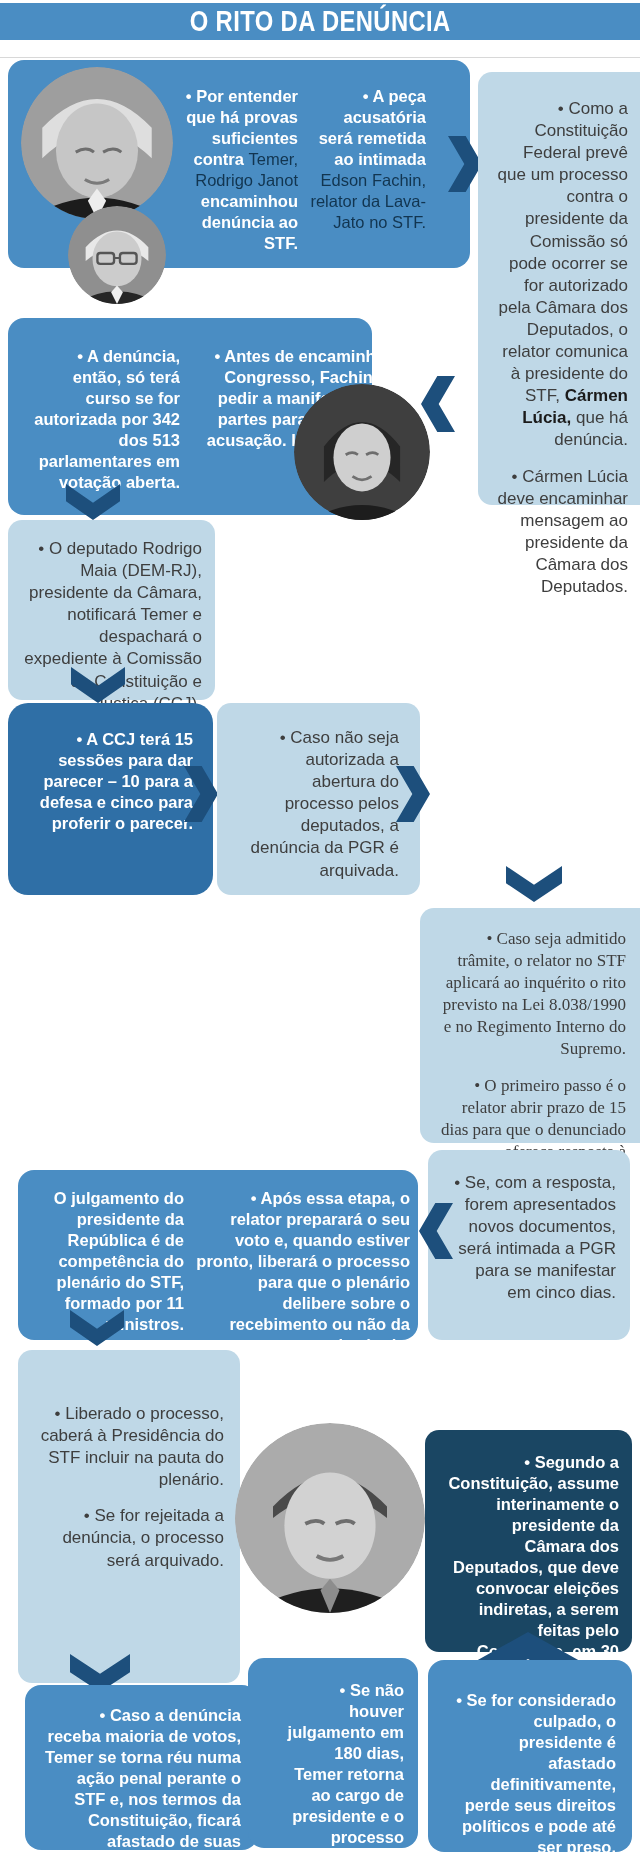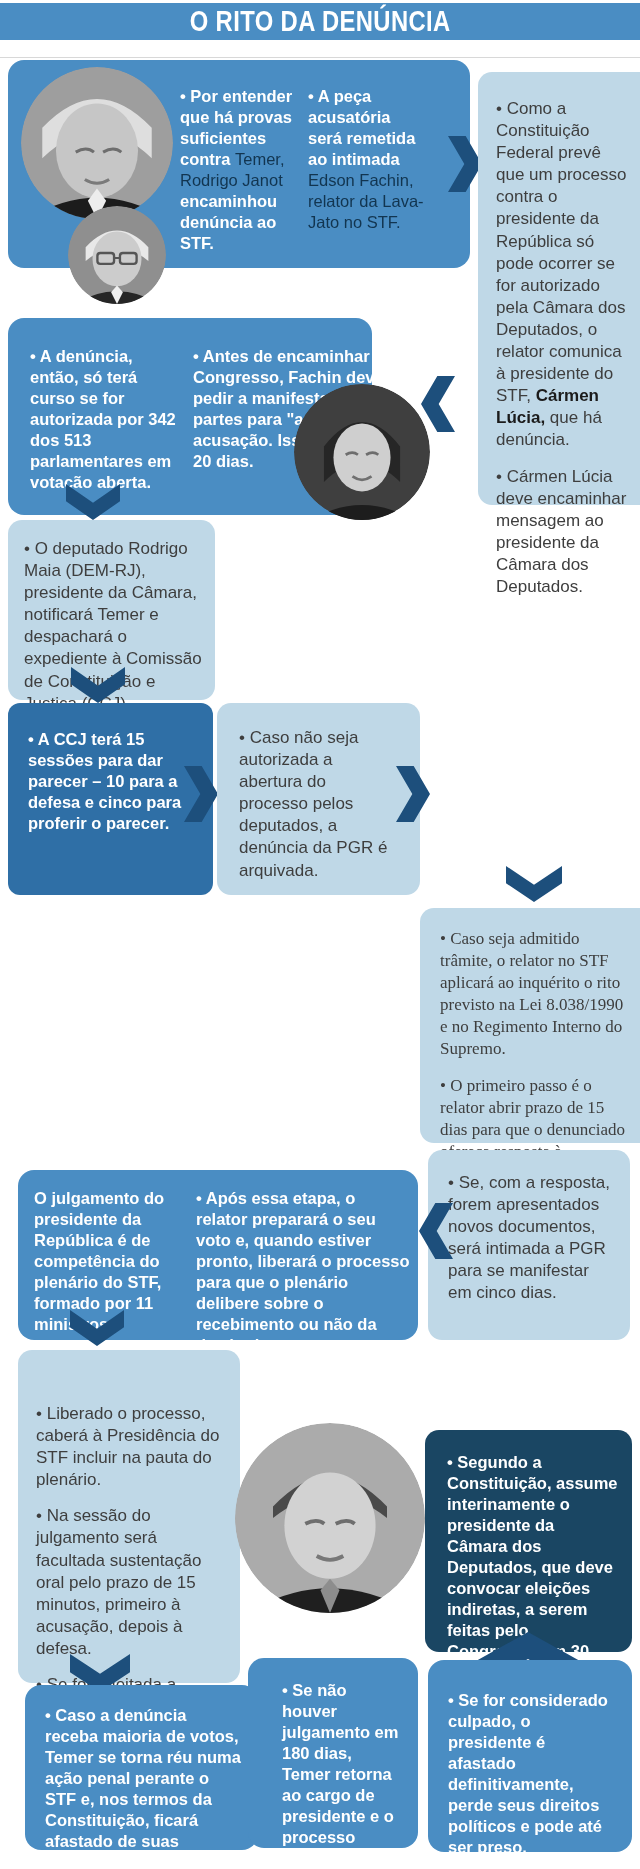--- a/index.html
+++ b/index.html
@@ -2,29 +2,29 @@
 <html lang="pt" style="--medium: #4a8dc3; --mediumDark: #2f6fa6; --light: #bfd8e7; --navy: #1a4663; --chev: #1d4f7c; --textDark: #3e3e3e; --strongNavy: #123550; --strongDark: #1b1b1b;"><head>
 <meta charset="utf-8">
 <style>
   :root{
     --medium:#4a8dc3; --mediumDark:#2f6fa6; --light:#bfd8e7; --navy:#1a4663;
     --chev:#1d4f7c; --textDark:#3e3e3e; --strongNavy:#123550; --strongDark:#1b1b1b;
     --pageBg:#ffffff; --hairline:#d8d8d8;
   }
   html,body{margin:0;padding:0;background:#fff;}
   .page{position:relative;width:640px;height:1869px;background:var(--pageBg);
-        font-family:"Liberation Sans",sans-serif;overflow:hidden;}
+        font-family:"Liberation Sans",sans-serif;overflow:hidden;text-align:right;}
   .titlebar{position:absolute;left:0;top:3px;width:640px;height:37px;background:var(--medium);
             display:flex;align-items:center;justify-content:center;}
   .title{color:#fff;font-weight:700;font-size:29px;letter-spacing:.5px;transform:scaleX(.82);
          white-space:nowrap;}
   .hairline{position:absolute;left:0;top:57px;width:640px;height:1px;background:var(--hairline);}
   .box{position:absolute;box-sizing:border-box;}
   .med{background:var(--medium);border-radius:16px;}
-  .medDark{background:var(--mediumDark);border-radius:12px;}
+  .medDark{background:var(--mediumDark);border-radius:20px;}
   .light{background:var(--light);border-radius:14px;}
   .navyBox{background:var(--navy);border-radius:14px;}
   .col{position:absolute;}
   p{margin:0;}
   .wt{color:#fff;font-weight:700;font-size:16.5px;line-height:1.27;}
   .dt{color:var(--textDark);font-weight:400;font-size:17px;line-height:1.3;}
   .dt + .dt{margin-top:14px;}
   .nv{color:var(--strongNavy);font-weight:400;}
   .nd{color:var(--strongDark);font-weight:700;}
   .chev{position:absolute;background:var(--chev);}
@@ -78,21 +78,21 @@
       <path d="M6 100 Q50 74 94 100 Z" fill="#262626"></path>
       <path d="M44 88 L50 81 L56 88 L50 100 Z" fill="#f0f0f0"></path>
     </svg>
   </div>
 
   <div class="chev chev-r" style="left:448px;top:136px;width:34px;height:56px;"></div>
 
   <div class="box light" style="left:478px;top:72px;width:162px;height:433px;border-radius:14px 0 0 14px;">
     <div class="col" style="left:18px;top:26px;width:132px;">
       <p class="dt">
-        <span>• Como a Constituição Federal prevê que um processo contra o presidente da República só pode ocorrer se for autorizado pela Câmara dos Deputados, o relator comunica à presidente do STF, </span><span class="nd">Cármen Lúcia,</span><span> que há denúncia.</span>
+        <span>• Como a Constituição Federal prevê que um processo contra o presidente da Comissão só pode ocorrer se for autorizado pela Câmara dos Deputados, o relator comunica à presidente do STF, </span><span class="nd">Cármen Lúcia,</span><span> que há denúncia.</span>
       </p>
       <p class="dt">• Cármen Lúcia deve encaminhar mensagem ao presidente da Câmara dos Deputados.</p>
     </div>
   </div>
 
   <div class="chev chev-l" style="left:421px;top:376px;width:34px;height:56px;"></div>
 
   <div class="box med" style="left:8px;top:318px;width:364px;height:197px;">
     <p class="wt col" style="left:22px;top:28px;width:150px;">• A denúncia, então, só terá curso se for autorizada por 342 dos 513 parlamentares em votação aberta.</p>
     <p class="wt col" style="left:185px;top:28px;width:222px;">• Antes de encaminhar ao Congresso, Fachin deve pedir a manifestação das partes para "aparelhar" a acusação. Isso pode durar 20 dias.</p>
@@ -141,21 +141,20 @@
   </div>
   <div class="box light" style="left:428px;top:1150px;width:202px;height:190px;">
     <p class="dt col" style="left:20px;top:22px;width:168px;">• Se, com a resposta, forem apresentados novos documentos, será intimada a PGR para se manifestar em cinco dias.</p>
   </div>
   <div class="chev chev-l" style="left:419px;top:1203px;width:34px;height:56px;"></div>
   <div class="chev chev-d" style="left:70px;top:1310px;width:54px;height:36px;"></div>
 
   <div class="box light" style="left:18px;top:1350px;width:222px;height:333px;">
     <div class="col" style="left:18px;top:22px;width:188px;margin-top:31px;">
       <p class="dt">• Liberado o processo, caberá à Presidência do STF incluir na pauta do plenário.</p>
-      <p class="dt">• Na sessão do julgamento será facultada sustentação oral pelo prazo de 15 minutos, primeiro à acusação, depois à defesa.</p>
       <p class="dt">• Se for rejeitada a denúncia, o processo será arquivado.</p>
     </div>
   </div>
 
   <div class="photo" style="left:235px;top:1423px;width:190px;height:190px;">
     <svg viewBox="0 0 100 100">
       <circle cx="50" cy="50" r="50" fill="#ababab"></circle>
       <path d="M20 44 Q50 12 80 44 L80 50 Q50 26 20 50 Z" fill="#4a4a4a"></path>
       <ellipse cx="50" cy="54" rx="24" ry="28" fill="#d2d2d2"></ellipse>
       <path d="M37 53 q6 -3 10 0" stroke="#6e6e6e" stroke-width="2" fill="none"></path>

